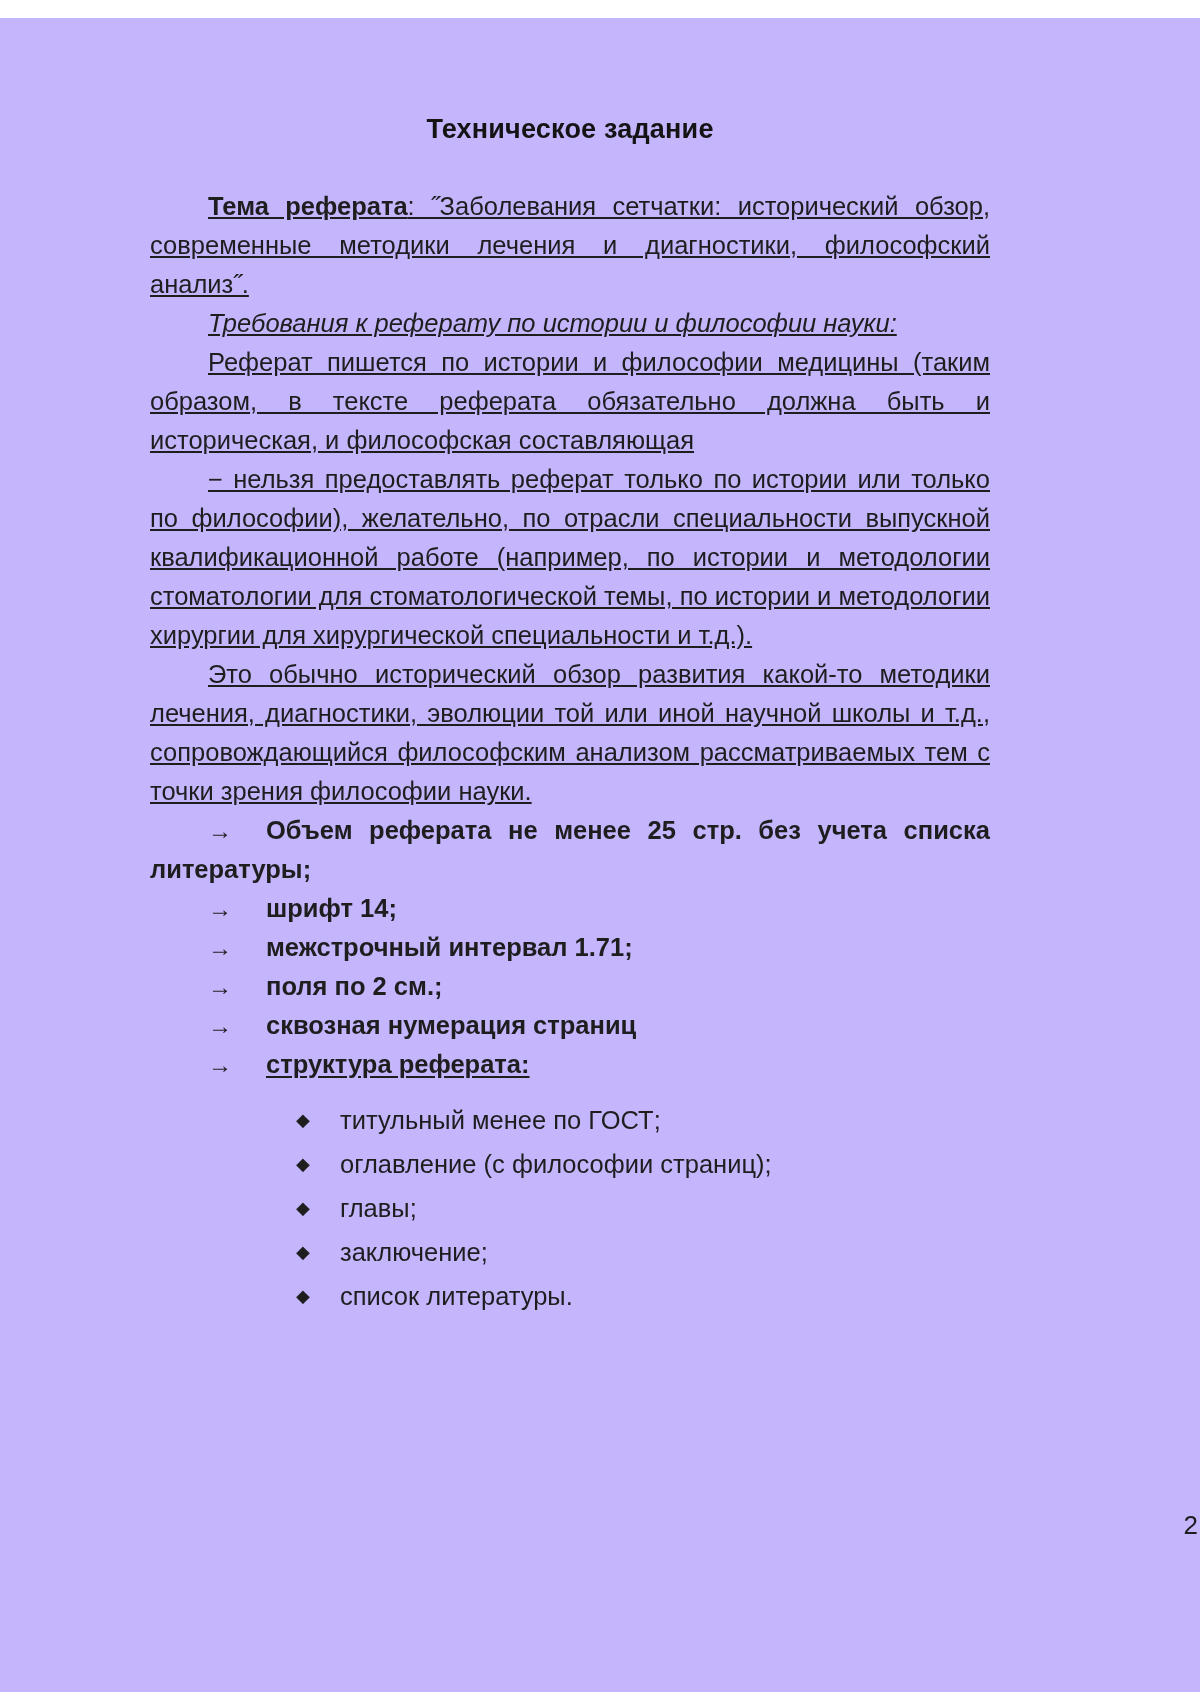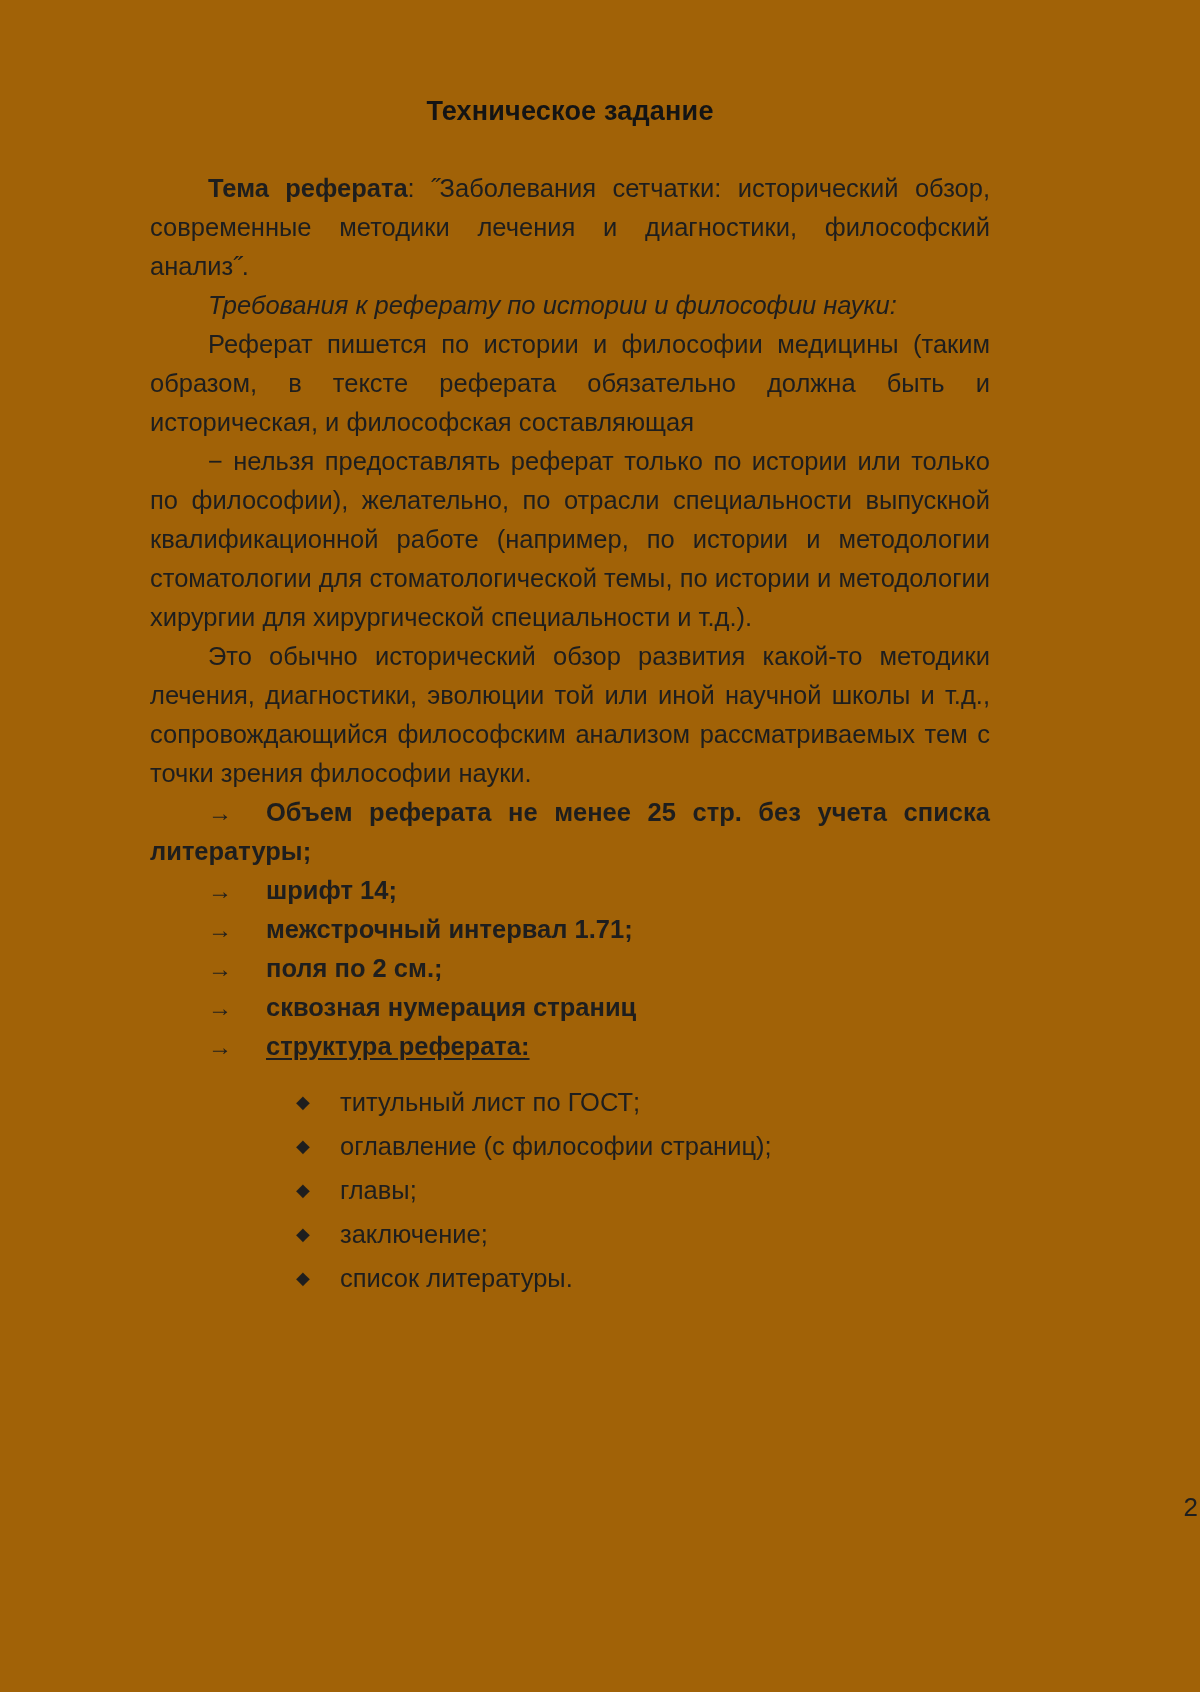--- a/index.html
+++ b/index.html
@@ -12,21 +12,22 @@
     height: 1692px;
     position: relative;
     font-family: "Liberation Sans", sans-serif;
     color: #1a1a1a;
     overflow: hidden;
   }
 
   .page {
     position: absolute;
     inset: 0;
-    background: #a16207;
+    background: #c4b5fd;
+    margin-top: 18px;
   }
 
   .content {
     position: absolute;
     left: 150px;
     top: 96px;
     width: 840px;
   }
 
   .doc-title {
@@ -47,20 +48,21 @@
     color: #1e1e1e;
     hyphens: none;
   }
 
   .para + .para {
     margin-top: 0px;
   }
 
   .indent {
     text-indent: 58px;
+    text-decoration: underline;
   }
 
   .para .lead {
     font-weight: bold;
   }
 
   .italic {
     font-style: italic;
   }
 
@@ -142,21 +144,21 @@
     <ul class="arrow-list">
       <li class="arrow-item"><span class="marker">→</span><span class="txt">Объем реферата не менее 25 стр. без учета списка литературы;</span></li>
       <li class="arrow-item"><span class="marker">→</span><span class="txt">шрифт 14;</span></li>
       <li class="arrow-item"><span class="marker">→</span><span class="txt">межстрочный интервал 1.71;</span></li>
       <li class="arrow-item"><span class="marker">→</span><span class="txt">поля по 2 см.;</span></li>
       <li class="arrow-item"><span class="marker">→</span><span class="txt">сквозная нумерация страниц</span></li>
       <li class="arrow-item"><span class="marker">→</span><span class="txt underline">структура реферата:</span></li>
     </ul>
 
     <ul class="diamond-list">
-      <li class="diamond-item"><span class="marker">◆</span><span>титульный лист по ГОСТ;</span></li>
+      <li class="diamond-item"><span class="marker">◆</span><span>титульный менее по ГОСТ;</span></li>
       <li class="diamond-item"><span class="marker">◆</span><span>оглавление (с философии страниц);</span></li>
       <li class="diamond-item"><span class="marker">◆</span><span>главы;</span></li>
       <li class="diamond-item"><span class="marker">◆</span><span>заключение;</span></li>
       <li class="diamond-item"><span class="marker">◆</span><span>список литературы.</span></li>
     </ul>
 
   </div>
 
   <div class="page-number">2</div>
 </div>

